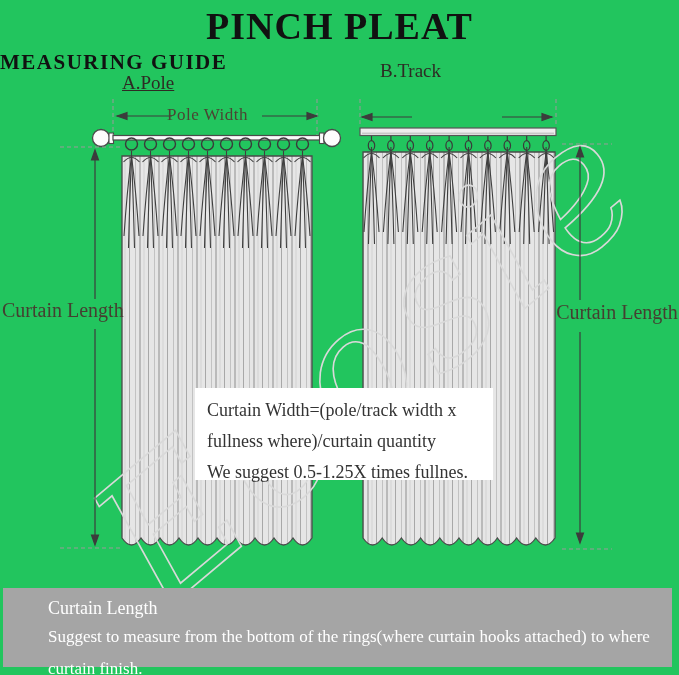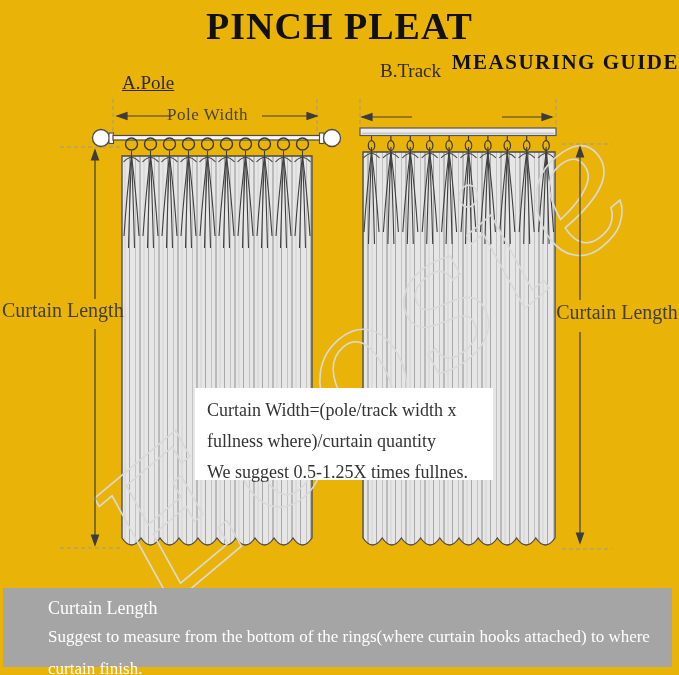--- a/index.html
+++ b/index.html
@@ -1,27 +1,27 @@
 <!DOCTYPE html>
 <html><head>
 <meta charset="utf-8">
 <style>
   html,body{margin:0;padding:0;background:#fff;}
   .page{
-    position:relative; width:679px; height:675px; background:#eab308;
+    position:relative; width:679px; height:675px; background:#22c55e;
     overflow:hidden; font-family:"Liberation Serif","DejaVu Serif",serif;
   }
   .abs{position:absolute;}
   .title{
     left:0; top:4px; width:679px; text-align:center;
     font-size:38px; font-weight:bold; letter-spacing:1px; color:#111;
     z-index:3;
   }
   .subtitle{
-    left:0; top:50px; width:679px; text-align:right;
+    left:0; top:50px; width:679px; text-align:left;
     font-size:21px; font-weight:bold; letter-spacing:1.5px; color:#111;
     z-index:3;
   }
   .diagram-label{
     font-size:19px; color:#2e2b24; z-index:3;
   }
   .label-a{left:122px; top:72px;text-decoration:underline;}
   .label-b{left:380px; top:60px;}
   .width-label{
     font-size:17px; color:#4b4433; text-align:left; z-index:3; letter-spacing:0.5px;

